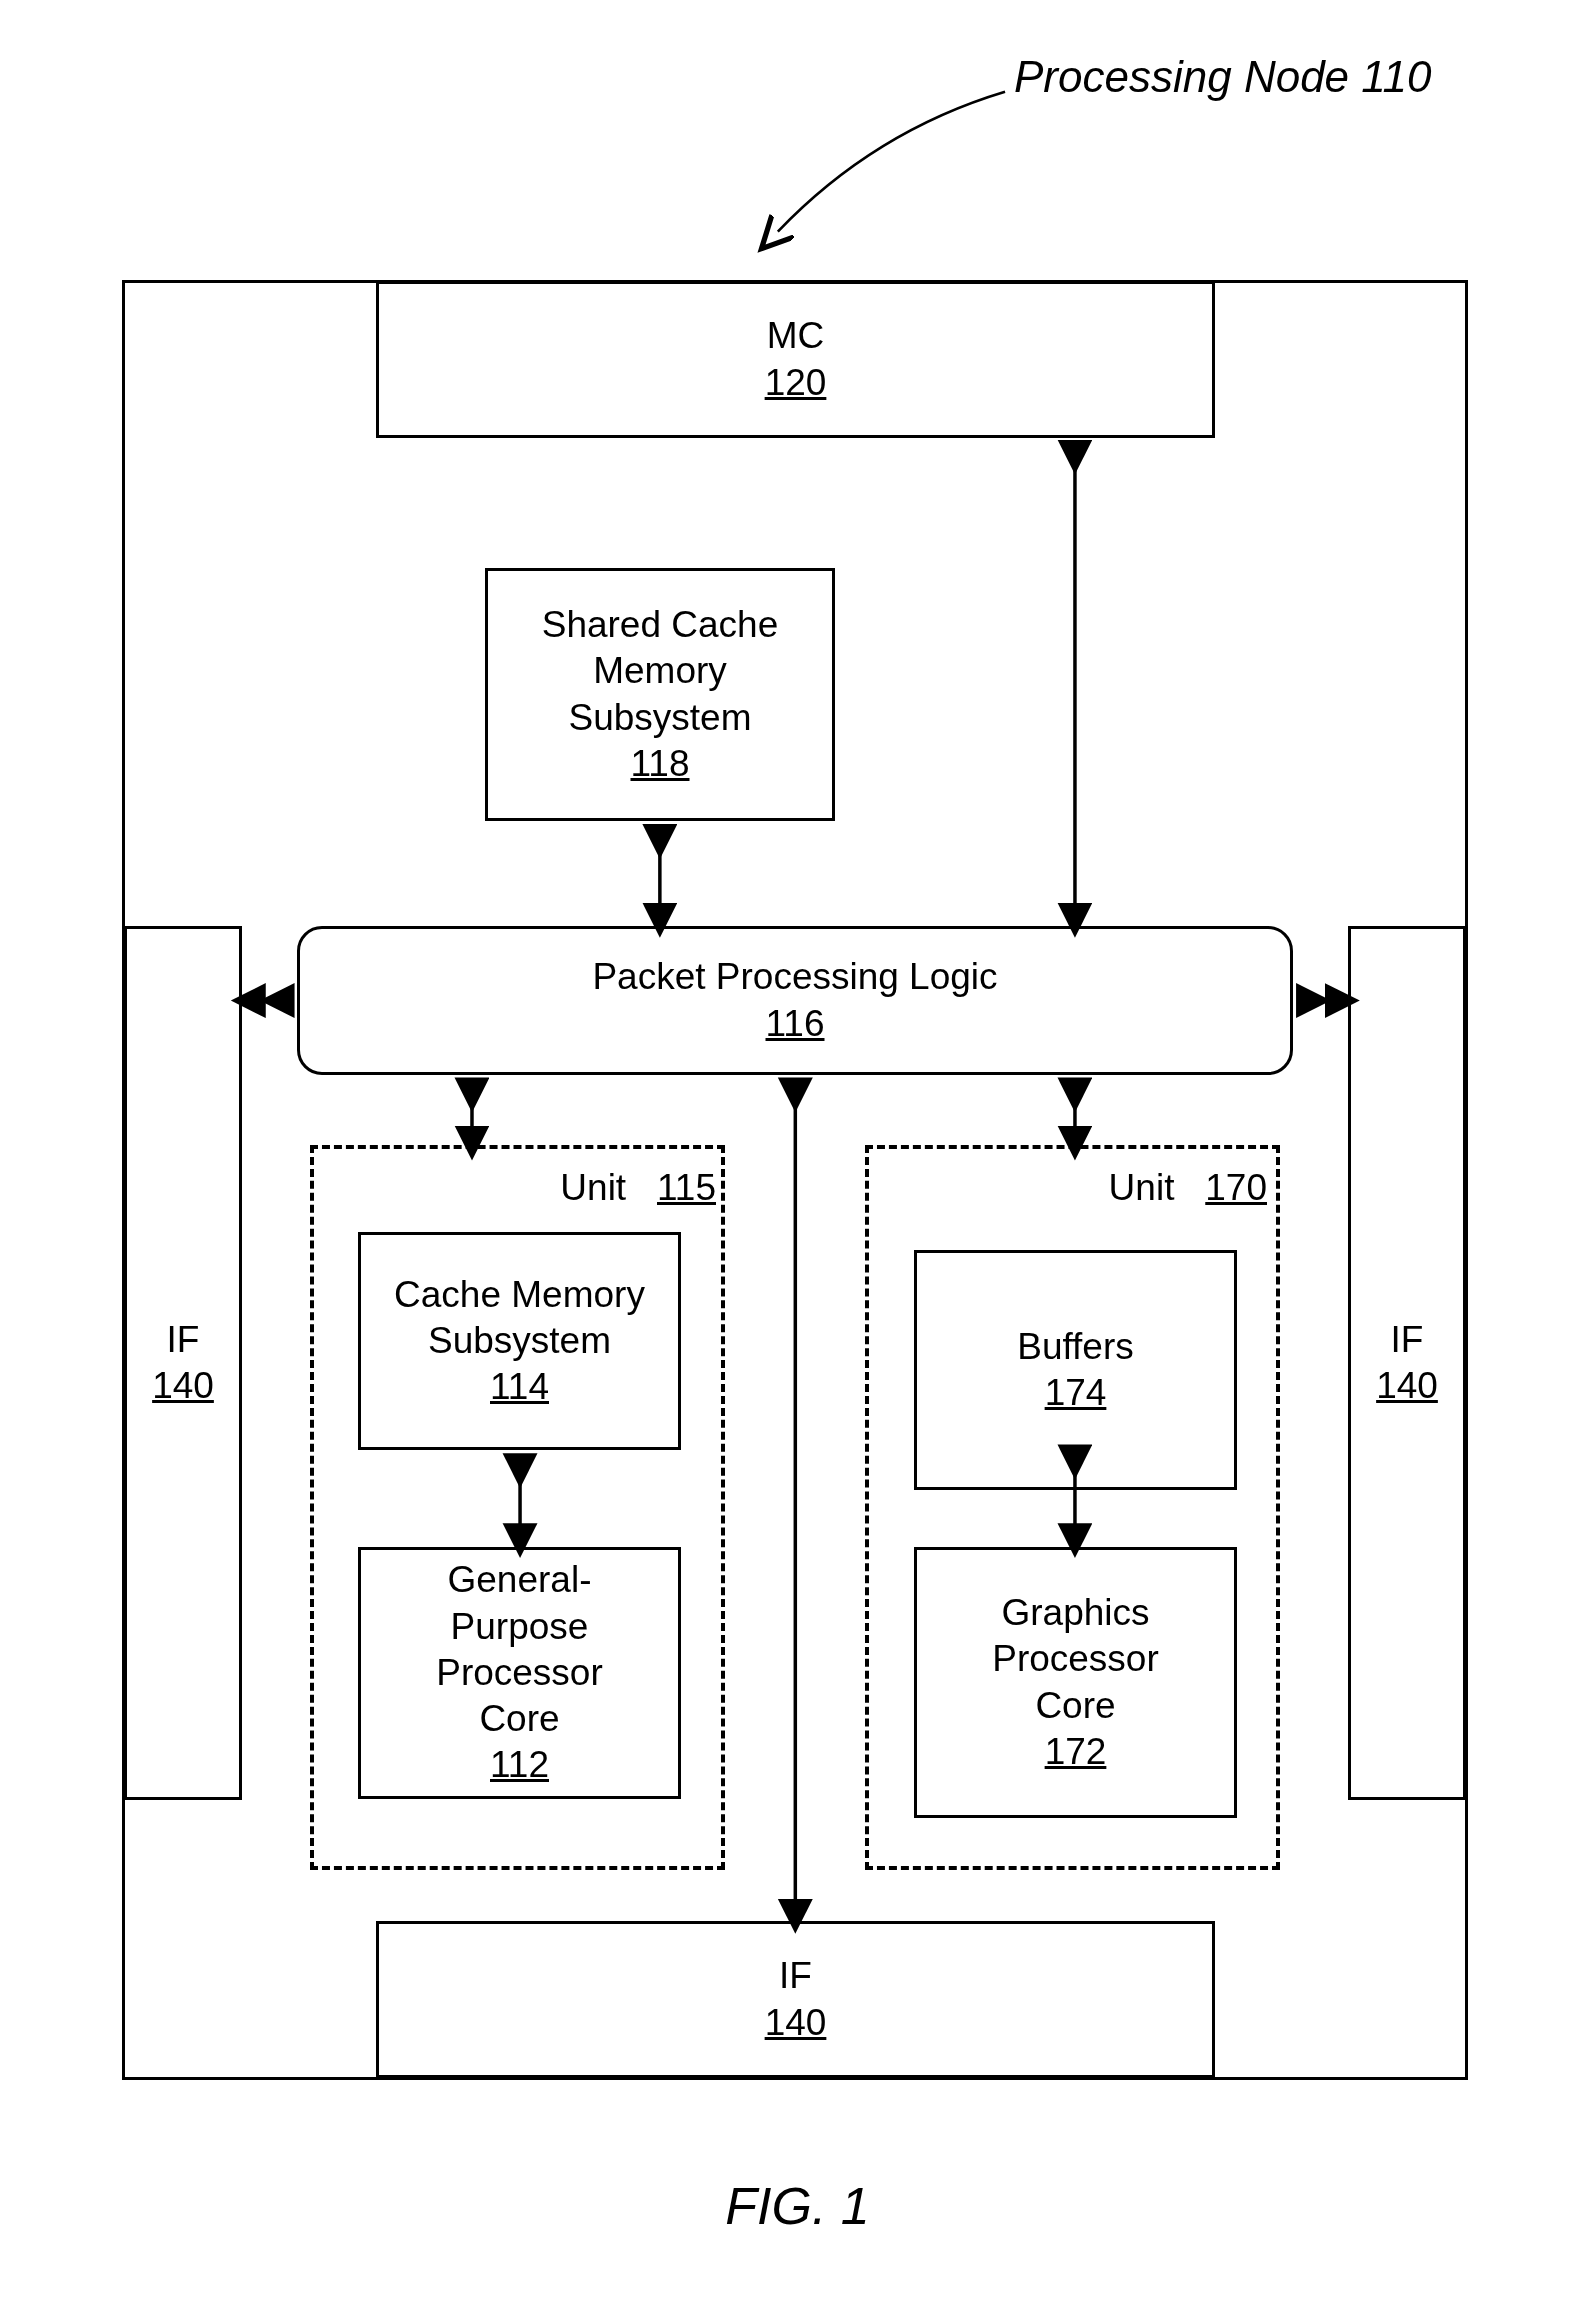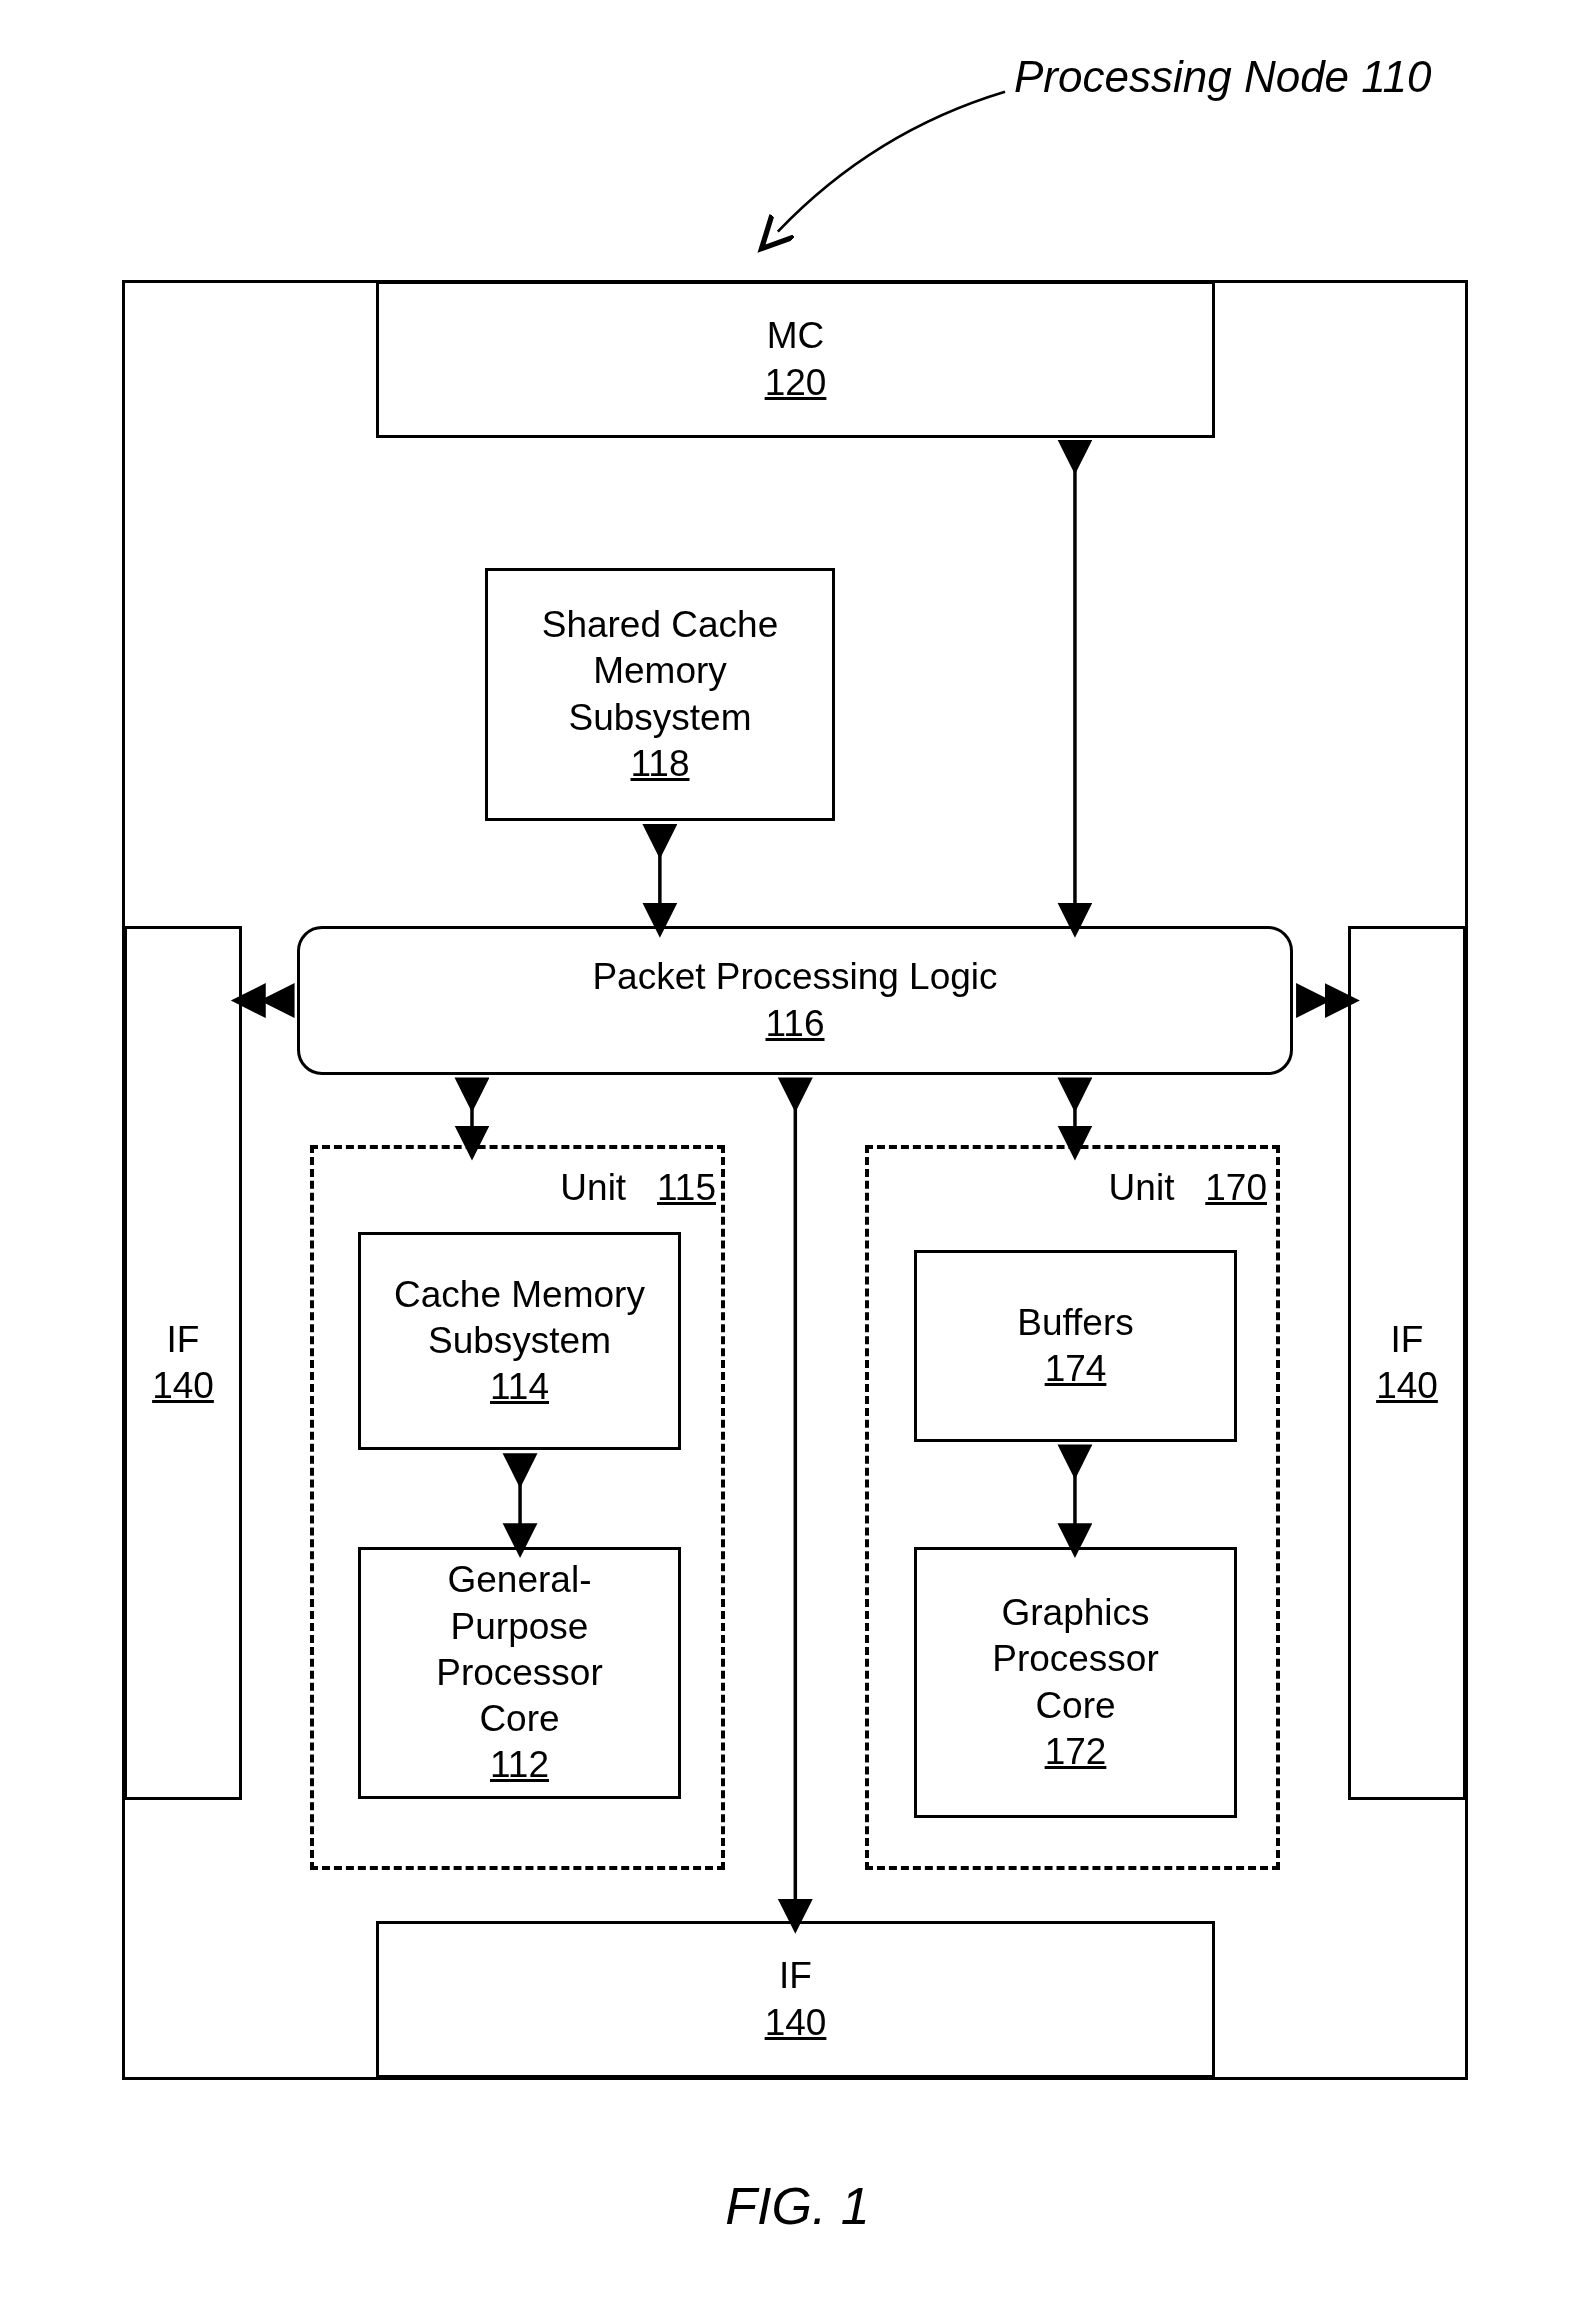--- a/index.html
+++ b/index.html
@@ -119,21 +119,21 @@
     <div class="underline">112</div>
   </div>
 
   <div class="dashed" style="left:865px; top:1145px; width:415px; height:725px;"></div>
   <div class="label" style="left:1075px; top:1167px; width:192px; text-align:right;">
     <span class="italic">Unit</span>
     <span>&nbsp;</span>
     <span class="underline italic">170</span>
   </div>
 
-  <div class="box" style="left:914px; top:1250px; width:323px; height:192px;">
+  <div class="box" style="left:914px; top:1250px; width:323px; height:240px;">
     <div>Buffers</div>
     <div class="underline">174</div>
   </div>
 
   <div class="box" style="left:914px; top:1547px; width:323px; height:271px;">
     <div>Graphics</div>
     <div>Processor</div>
     <div>Core</div>
     <div class="underline">172</div>
   </div>

